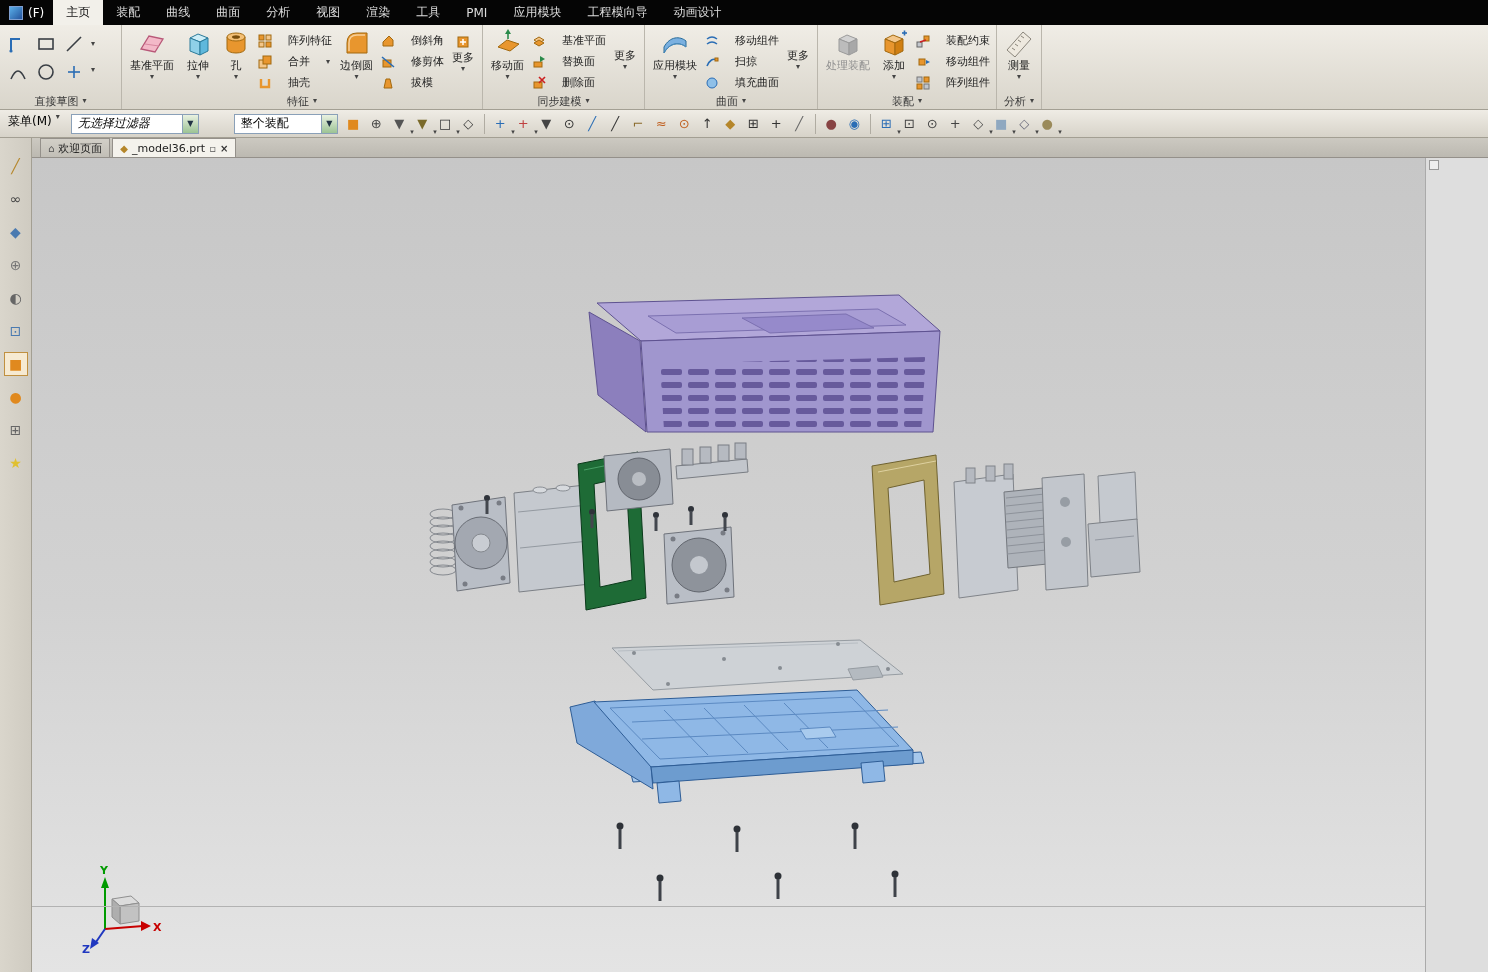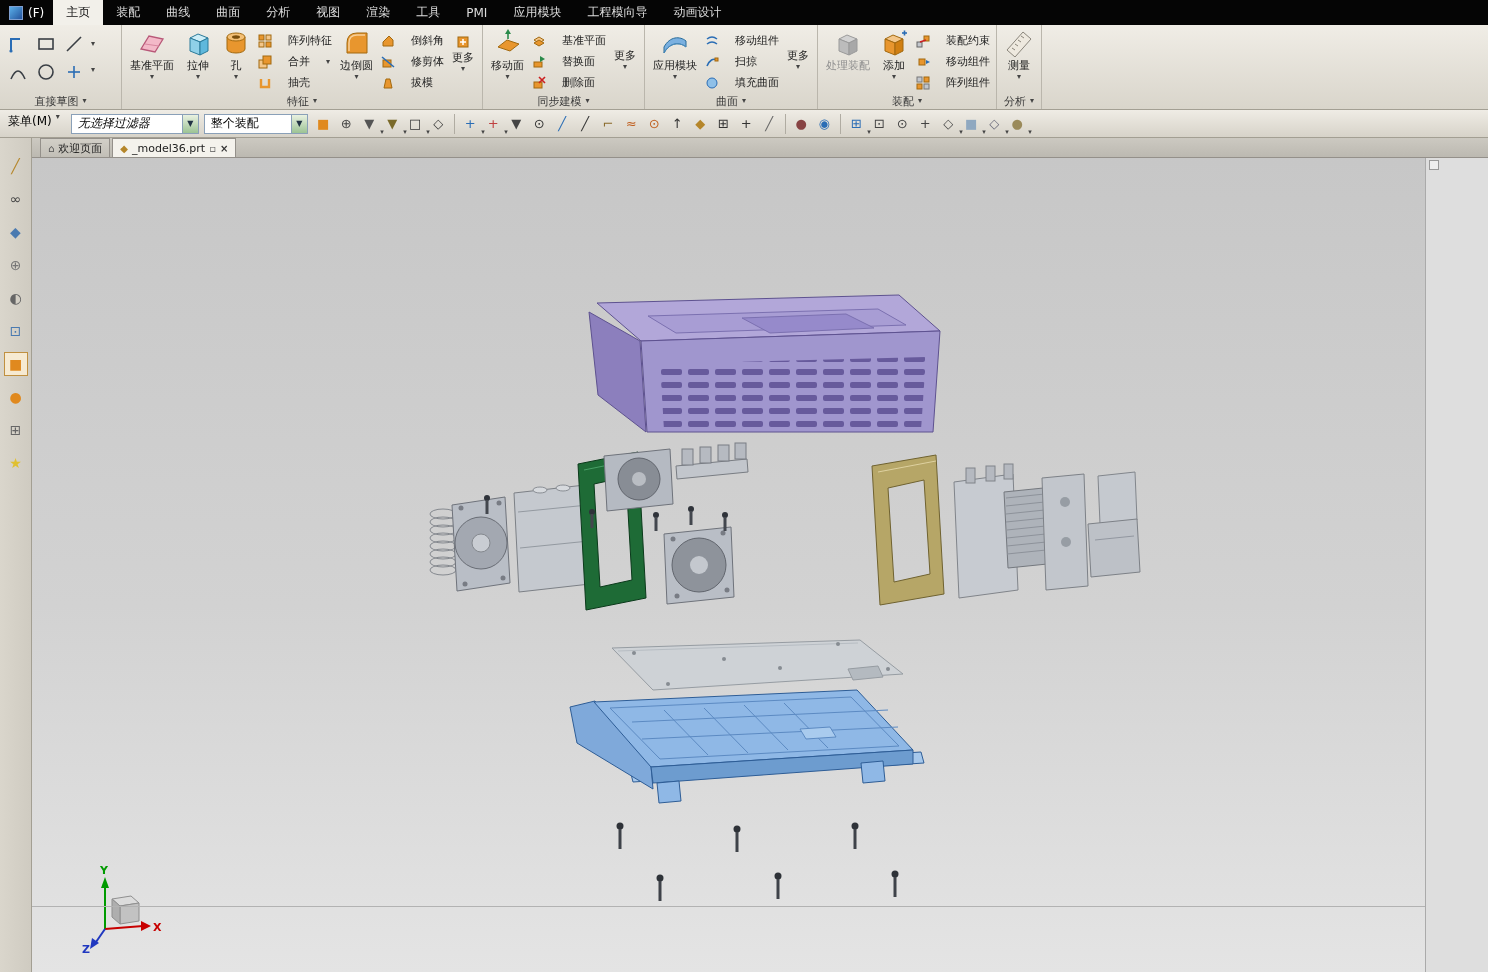--- a/index.html
+++ b/index.html
@@ -455,21 +455,21 @@
 
 <div class="toolbar2">
   <div class="menu-btn">
     <span>菜单(M)</span>
     <span class="dd">▾</span>
   </div>
   <div class="combo" style="min-width:128px;">
     <span class="val" style="flex:1;font-style:italic;">无选择过滤器</span>
     <span class="car">▼</span>
   </div>
-  <div class="combo" style="min-width:104px;">
+  <div class="combo" style="min-width:104px;margin-left:30px;">
     <span class="val" style="flex:1;">整个装配</span>
     <span class="car">▼</span>
   </div>
   <div id="tb-icons" style="display:flex;align-items:center;gap:2px;">
       <span class="ticon" style="color: rgb(224, 137, 30);">■</span>
       <span class="ticon" style="color: rgb(68, 68, 68);">⊕</span>
       <span class="ticon" style="color: rgb(85, 85, 85);">▼<span class="tdd">▾</span></span>
       <span class="ticon" style="color: rgb(122, 106, 42);">▼<span class="tdd">▾</span></span>
       <span class="ticon" style="color: rgb(51, 51, 51);">□<span class="tdd">▾</span></span>
       <span class="ticon" style="color: rgb(51, 51, 51);">◇</span>

